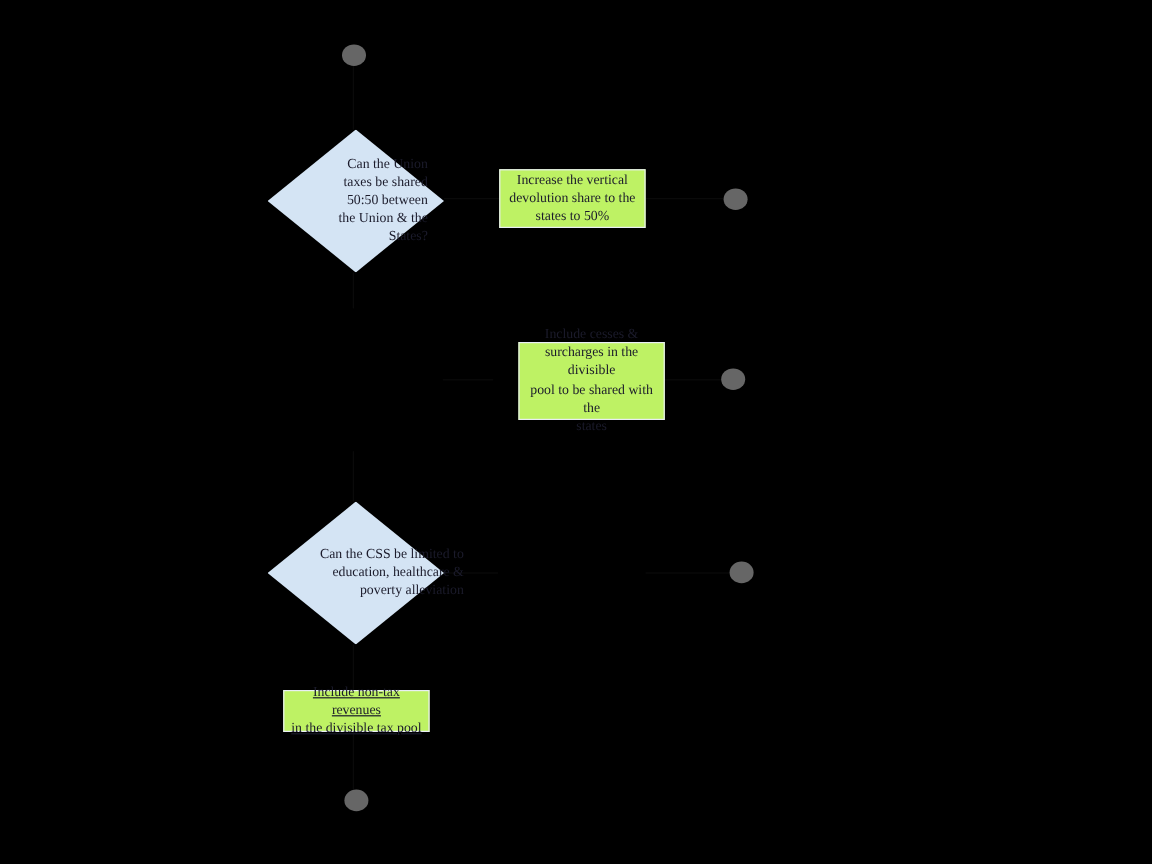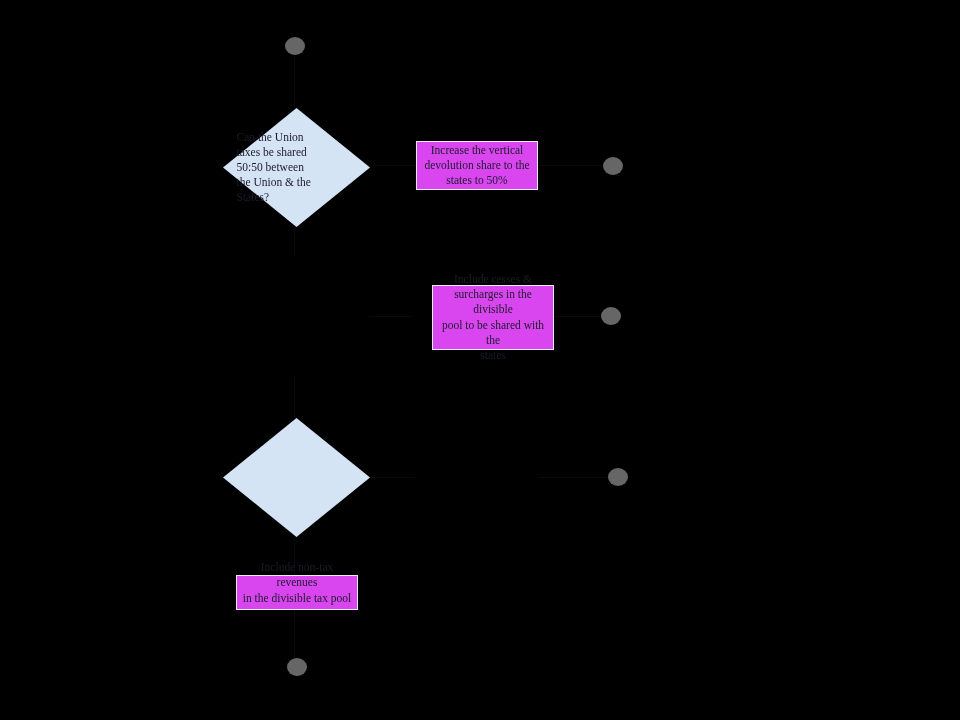--- a/index.html
+++ b/index.html
@@ -44,33 +44,33 @@
     inset: 0;
     background: #d4e4f4;
     clip-path: polygon(50% 0%, 100% 50%, 50% 100%, 0% 50%);
   }
   .diamond-label {
     position: absolute;
     left: 50%;
     top: 50%;
     transform: translate(-50%, -50%);
     width: 200px;
-    text-align: left;
+    text-align: right;
     color: #1b1b2b;
     font-size: 11.5px;
     line-height: 1.32;
     white-space: pre-line;
     z-index: 4;
     pointer-events: none;
   }
 
   
   .proc-box {
     position: absolute;
-    background: #d946ef;
+    background: #bef264;
     border: 1px solid #e9eef4;
     display: flex;
     align-items: center;
     justify-content: center;
     text-align: center;
     color: #1b1b2b;
     font-size: 11.5px;
     line-height: 1.33;
     padding: 3px 5px;
     z-index: 2;
@@ -105,34 +105,37 @@
     <div class="diamond-label" style="width:120px;">Can the Union
 taxes be shared
 50:50 between
 the Union &amp; the
 States?</div>
   </div>
 
 
   <div class="diamond-wrap" style="left:223px;top:418px;width:147px;height:119px;">
     <div class="diamond-shape"></div>
+    <div class="diamond-label" style="width:180px;">Can the CSS be limited to
+education, healthcare &amp;
+poverty alleviation</div>
   </div>
 
   <div class="proc-box" style="left:416px;top:141px;width:122px;height:49px;">
     <span>Increase the vertical
 devolution share to the
 states to 50%</span>
   </div>
 
   <div class="proc-box" style="left:432px;top:285px;width:122px;height:65px;">
     <span>Include cesses &amp;
 surcharges in the divisible
 pool to be shared with the
 states</span>
   </div>
 
 
-  <div class="proc-box" style="left:236px;top:575px;width:122px;height:35px;align-items:flex-end;">
+  <div class="proc-box" style="left:236px;top:575px;width:122px;height:35px;align-items:center;text-decoration:underline;">
     <span>Include non-tax revenues
 in the divisible tax pool</span>
   </div>
 
 </div>
 
 </body></html>

